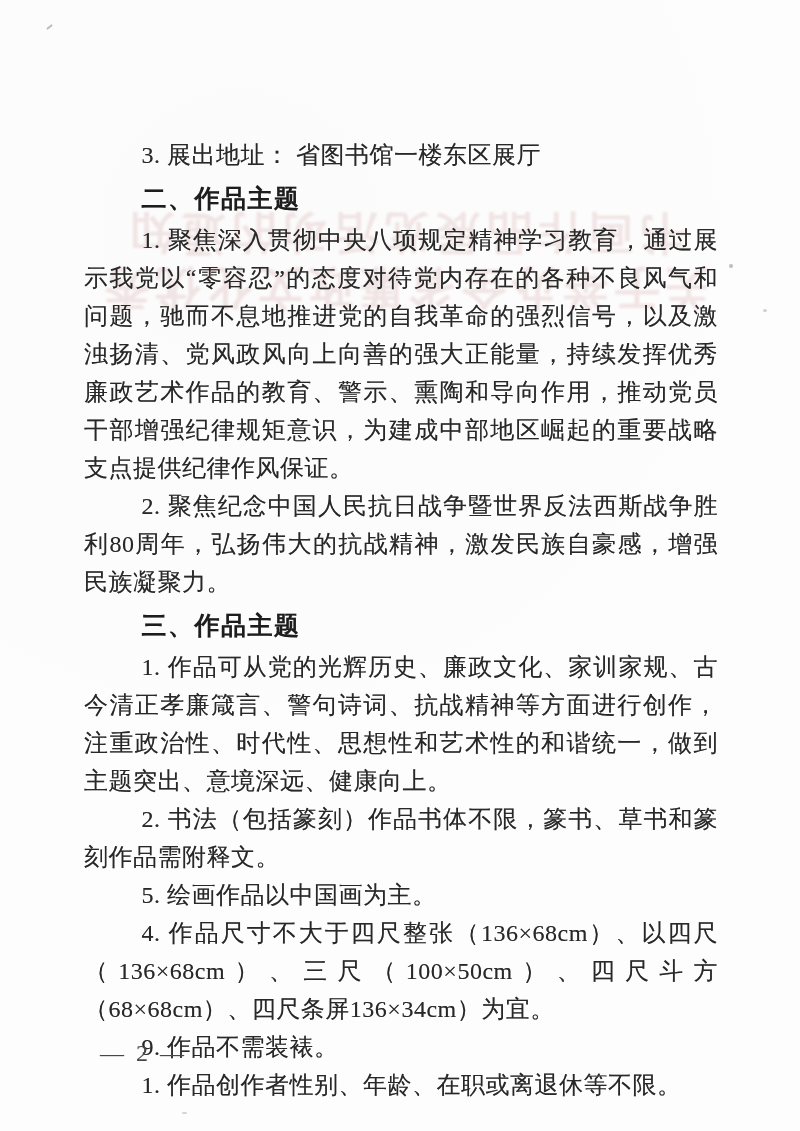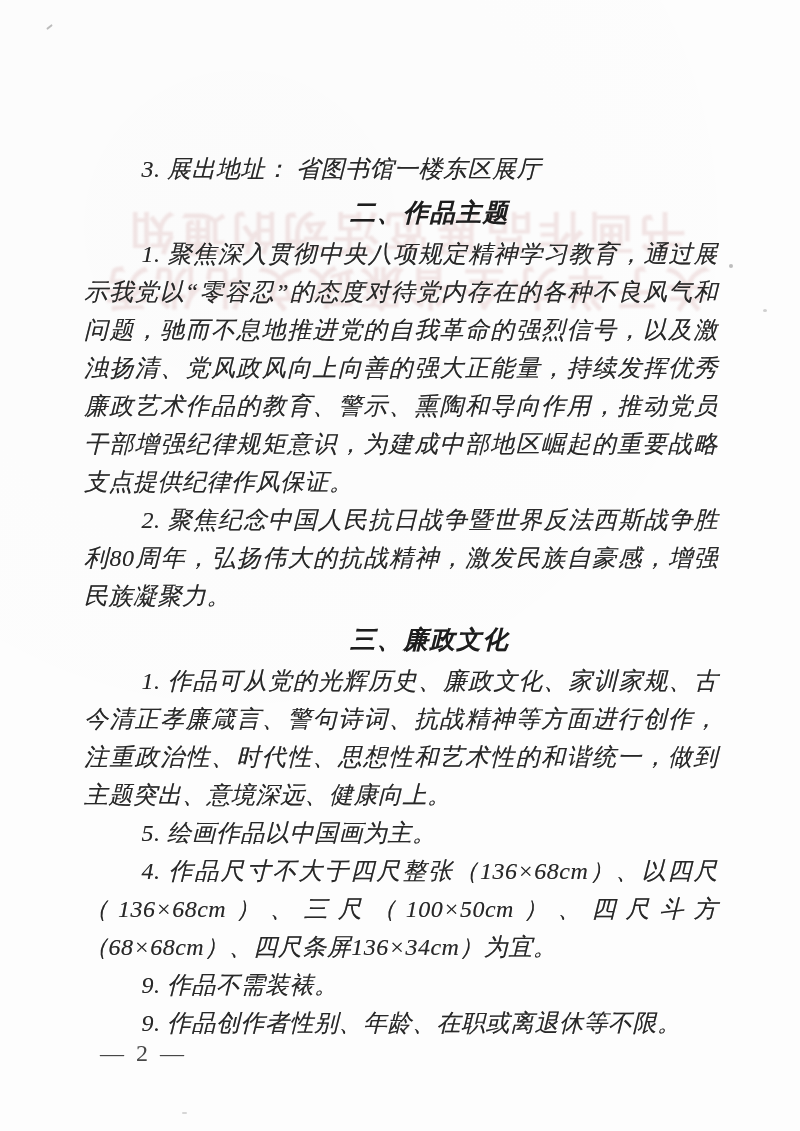--- a/index.html
+++ b/index.html
@@ -35,23 +35,22 @@
     color: rgba(198, 134, 134, 0.20);
     filter: blur(1.2px);
     text-align: center;
     white-space: nowrap;
     overflow: hidden;
     pointer-events: none;
   }
   .content {
     position: absolute;
     left: 84px;
-    top: 150px;
+    top: 136px;
     width: 634px;
-    font-style: italic;
   }
   p.body-para {
     margin: 0;
     font-family: "Liberation Serif", serif;
     font-size: 24px;
     line-height: 38px;
     letter-spacing: 0.5px;
     color: #282828;
     text-align: justify;
     text-indent: 2.4em;
@@ -60,21 +59,20 @@
   p.heading-para {
     margin: 5px 0 4px 0;
     font-family: "Liberation Sans", sans-serif;
     font-weight: bold;
     font-size: 25px;
     line-height: 38px;
     letter-spacing: 1.5px;
     color: #1d1d1d;
     text-indent: 2.3em;
     text-shadow: 0 0 0.5px rgba(20,20,20,0.4);
-    text-align: center;
   }
   .footer {
     position: absolute;
     left: 100px;
     top: 1040px;
     font-family: "Liberation Serif", serif;
     font-size: 24px;
     letter-spacing: 3px;
     color: #474747;
   }
@@ -96,26 +94,27 @@
   <div class="bleed" aria-hidden="true">
     <div>关于举办全省廉政文化优秀</div>
     <div>书画作品展览活动的通知</div>
   </div>
 
   <div class="content">
     <p class="body-para">3. 展出地址： 省图书馆一楼东区展厅</p>
     <p class="heading-para">二、作品主题</p>
     <p class="body-para">1. 聚焦深入贯彻中央八项规定精神学习教育，通过展示我党以“零容忍”的态度对待党内存在的各种不良风气和问题，驰而不息地推进党的自我革命的强烈信号，以及激浊扬清、党风政风向上向善的强大正能量，持续发挥优秀廉政艺术作品的教育、警示、熏陶和导向作用，推动党员干部增强纪律规矩意识，为建成中部地区崛起的重要战略支点提供纪律作风保证。</p>
     <p class="body-para">2. 聚焦纪念中国人民抗日战争暨世界反法西斯战争胜利80周年，弘扬伟大的抗战精神，激发民族自豪感，增强民族凝聚力。</p>
-    <p class="heading-para">三、廉政文化</p>
+    <p class="heading-para">三、作品主题</p>
     <p class="body-para">1. 作品可从党的光辉历史、廉政文化、家训家规、古今清正孝廉箴言、警句诗词、抗战精神等方面进行创作，注重政治性、时代性、思想性和艺术性的和谐统一，做到主题突出、意境深远、健康向上。</p>
+    <p class="body-para">2. 书法（包括篆刻）作品书体不限，篆书、草书和篆刻作品需附释文。</p>
     <p class="body-para">5. 绘画作品以中国画为主。</p>
     <p class="body-para">4. 作品尺寸不大于四尺整张（136×68cm）、以四尺（136×68cm）、三尺（100×50cm）、四尺斗方（68×68cm）、四尺条屏136×34cm）为宜。</p>
     <p class="body-para">9. 作品不需装裱。</p>
-    <p class="body-para">9. 作品创作者性别、年龄、在职或离退休等不限。</p>
+    <p class="body-para">1. 作品创作者性别、年龄、在职或离退休等不限。</p>
   </div>
 
   <div class="footer">— 2 —</div>
 
   <div class="speck s1"></div>
   <div class="speck s2"></div>
   <div class="speck s3"></div>
   <div class="speck s4"></div>
 
 </div>

